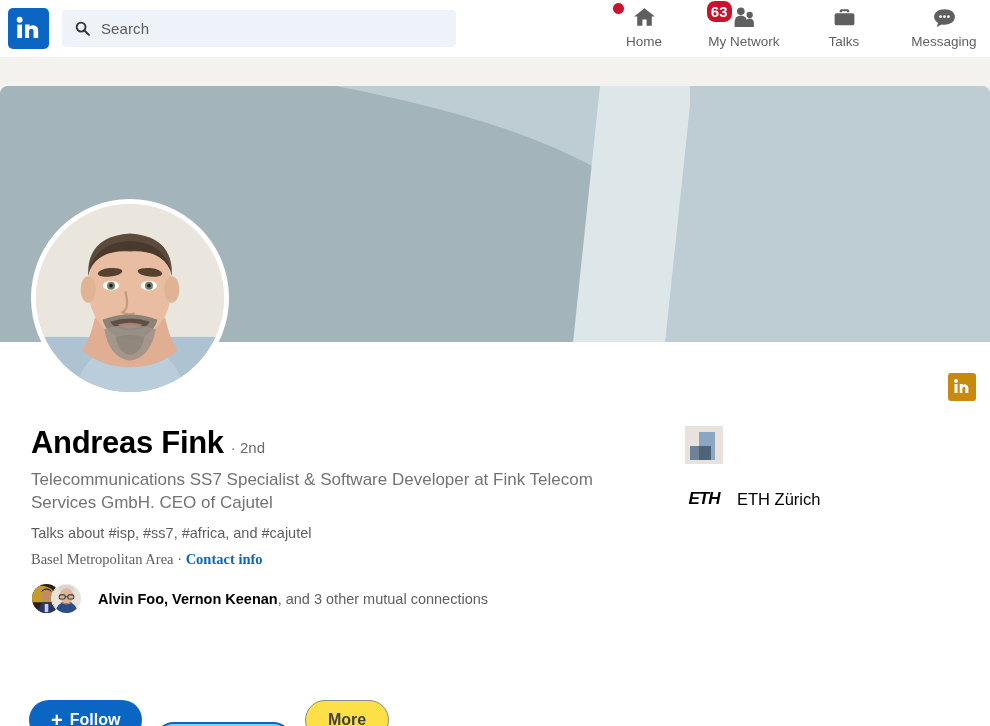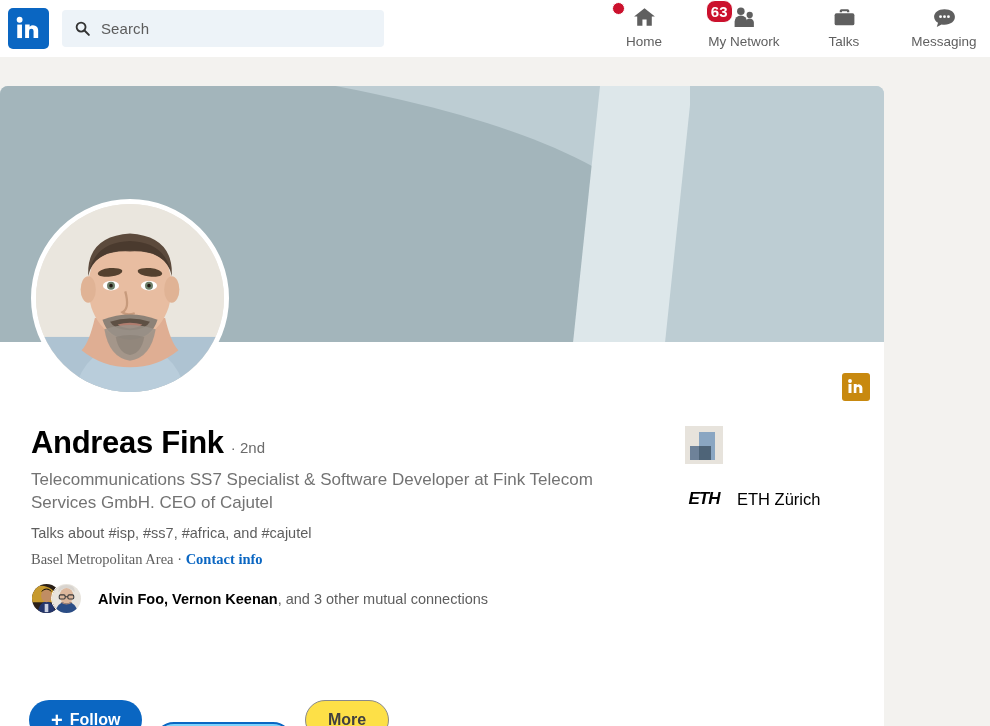--- a/index.html
+++ b/index.html
@@ -24,21 +24,21 @@
     width: 41px; height: 41px;
     background: #0a66c2;
     border-radius: 5px;
     display: flex; align-items: center; justify-content: center;
     cursor: pointer;
   }
   .li-logo svg { display: block; }
 
   .search-box {
     position: absolute; left: 62px; top: 10px;
-    width: 322px; height: 37px;
+    width: 394px; height: 37px;
     background: #edf3f8;
     border-radius: 4px;
     display: flex; align-items: center;
     padding: 0 12px;
     cursor: text;
   }
   .search-icon { width: 17px; height: 17px; flex: 0 0 auto; margin-right: 10px; }
   .search-placeholder {
     font-size: 15px; color: #5c5c5c;
     letter-spacing: .1px;
@@ -79,21 +79,21 @@
   .badge.count { top: -5px; right: 24px; }
 
   
   .page-bg {
     position: absolute; top: 57px; left: 0;
     width: 990px; height: 669px;
     background: #f3f2ef;
   }
   .profile-card {
     position: absolute; top: 86px; left: 0;
-    width: 884px; height: 640px;
+    width: 990px; height: 640px;
     background: #ffffff;
     border-radius: 8px 8px 0 0;
     overflow: hidden;
   }
 
   
   .banner {
     position: absolute; top: 0; left: 0;
     width: 990px; height: 256px;
     background: #bdcdd3;

